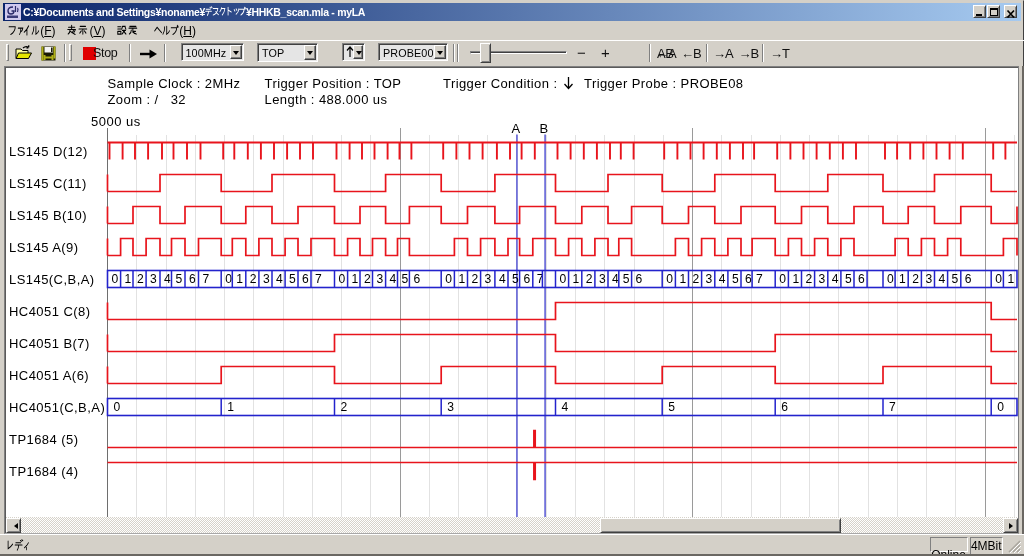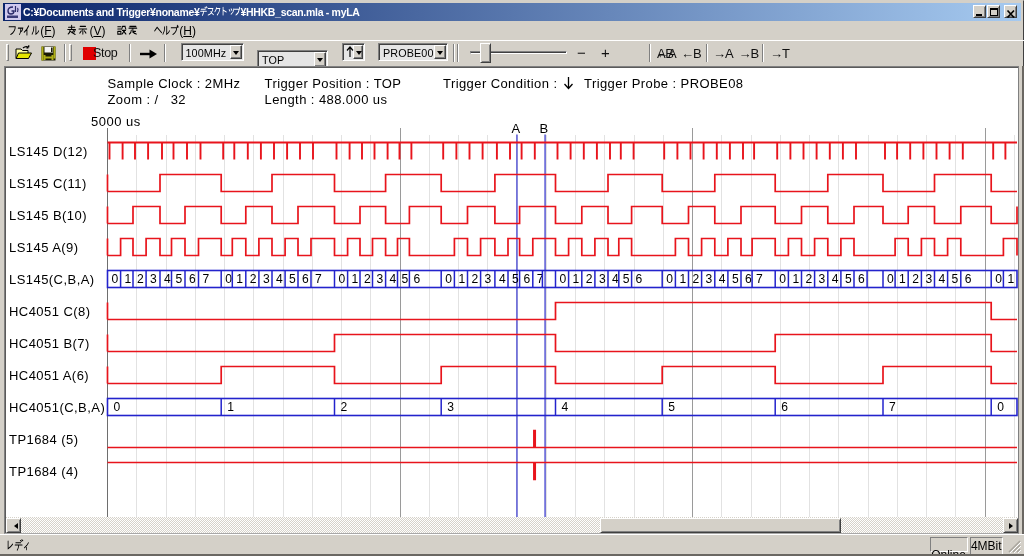--- a/index.html
+++ b/index.html
@@ -16,21 +16,21 @@
 </style></head><body>
 <div class="abs" style="left:0;top:0;width:1024px;height:556px;border:1px solid #d4d0c8;border-bottom:1px solid #404040;border-right:1px solid #404040"></div>
 <div class="abs" style="left:3px;top:3px;width:1018px;height:18px;background:linear-gradient(90deg,#0a246a,#a6caf0)"></div>
 <div class="abs" style="left:5px;top:4px;width:16px;height:16px;background:#c9c4ea"><svg width="16" height="16" viewBox="0 0 16 16">
       <rect x="0" y="0" width="16" height="16" fill="#cfc9ef"></rect>
       <path d="M8 3 Q3 3 3 7 Q3 10 6 10 Q9 10 9 7 H6.5" fill="none" stroke="#2a2a6a" stroke-width="1.4"></path>
       <path d="M10.5 2 V8 M12.5 4 Q13.5 5 12.5 8" fill="none" stroke="#2a2a6a" stroke-width="1.2"></path>
       <rect x="2" y="11.5" width="11" height="2.5" fill="#3a3a7a"></rect>
     </svg></div>
 <div class="abs" style="left:23px;top:4.5px;color:#fff;font-size:10.5px;font-weight:bold;letter-spacing:-0.3px;white-space:nowrap;display:flex;align-items:center;height:15px">
-    <span>C:¥Documents and Trigger¥noname¥</span>
+    <span>C:¥Documents and Settings¥noname¥</span>
     <svg style="vertical-align:-2px" width="40.9" height="11.5" viewBox="0 0 53.2 14.5">
       <path d="M2 4 H9 M1 6.5 H11 M6 6.5 Q6 10 4 12 M8.5 1.5 L10 2.5 M10.5 0.8 L12 1.8" transform="translate(0,0) scale(0.76,1)" fill="none" stroke="#fff" stroke-width="1.4" stroke-linecap="round"></path>
       <path d="M2 3 H10 Q9.5 7 7 9 Q5 10.8 2 11.5 M6.5 7 Q8.5 9.5 11 11" transform="translate(9.120000000000001,0) scale(0.76,1)" fill="none" stroke="#fff" stroke-width="1.4" stroke-linecap="round"></path>
       <path d="M4.5 2 Q3.5 5 1.5 7 M5 3 H10 Q9.5 8 5.5 11.5" transform="translate(18.240000000000002,0) scale(0.76,1)" fill="none" stroke="#fff" stroke-width="1.4" stroke-linecap="round"></path>
       <path d="M3.5 1.5 V11.5 M3.5 5 L9 7.5" transform="translate(27.360000000000003,0) scale(0.76,1)" fill="none" stroke="#fff" stroke-width="1.4" stroke-linecap="round"></path>
       <path d="M2 4.5 L3.5 6.5 M5.5 3.5 L7 5.5 M10.5 3.5 Q10 8 5.5 10.5" transform="translate(36.480000000000004,0) scale(0.72,1)" fill="none" stroke="#fff" stroke-width="1.4" stroke-linecap="round"></path>
       <path d="M1 4 H9 Q9 8.5 3.5 11.5 M10 1.5 Q11.5 2 11 3.5 Q9.8 3.8 9.7 2.6 Q9.8 1.6 10 1.5" transform="translate(44.040000000000006,0) scale(0.76,1)" fill="none" stroke="#fff" stroke-width="1.4" stroke-linecap="round"></path>
     </svg>
     <span>¥HHKB_scan.mla - myLA</span>
   </div>
@@ -95,21 +95,21 @@
 <div class="sep" style="left:129px"></div>
 <svg class="abs" style="left:139.5px;top:48.5px" width="18" height="10" viewBox="0 0 18 10">
     <path d="M0 5 H10" stroke="#000" stroke-width="2.4" fill="none"></path>
     <path d="M9.5 0.5 L17 5 L9.5 9.5 Z" fill="#000"></path>
   </svg>
 <div class="sep" style="left:163.5px"></div>
 <div class="abs sunkfield" style="left:180.5px;top:42.5px;width:63px;height:18.5px">
     <div class="combotext">100MHz</div>
     <div class="dd" style="width:12px"></div>
   </div>
-<div class="abs sunkfield" style="left:257px;top:50px;width:71px;height:18.5px">
+<div class="abs sunkfield" style="left:257px;top:43px;width:61px;height:18.5px">
     <div class="combotext">TOP</div>
     <div class="dd" style="width:12px"></div>
   </div>
 <div class="abs sunkfield" style="left:342px;top:42.5px;width:22.5px;height:18.5px">
     <div class="dd" style="width:10px"></div>
   </div>
 <svg class="abs" style="left:345.5px;top:46px" width="8" height="12" viewBox="0 0 8 12">
     <path d="M4 11 V1.5 M1 4.5 L4 1 L7 4.5" fill="none" stroke="#000" stroke-width="1.2"></path>
   </svg>
 <div class="abs sunkfield" style="left:378px;top:42.5px;width:70px;height:18.5px">

